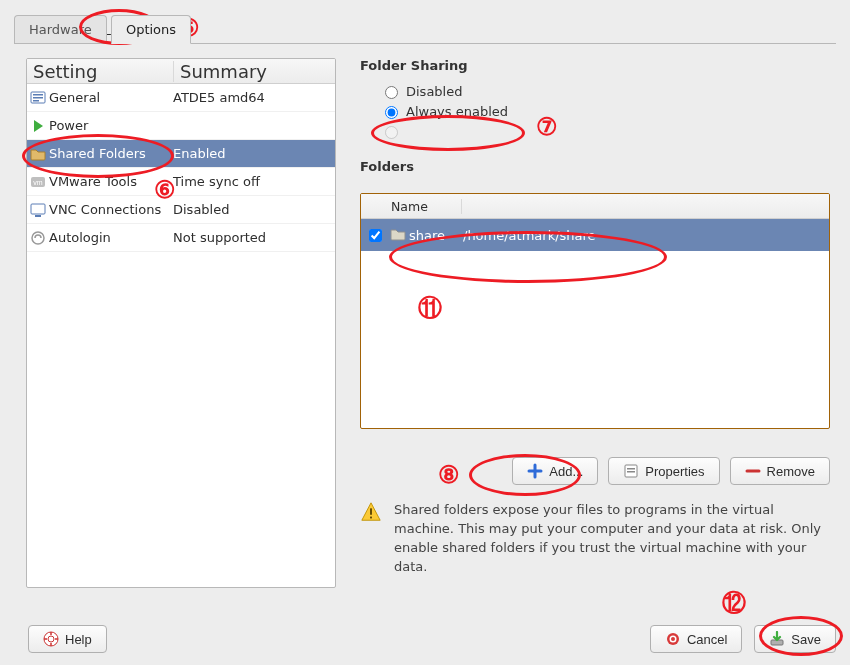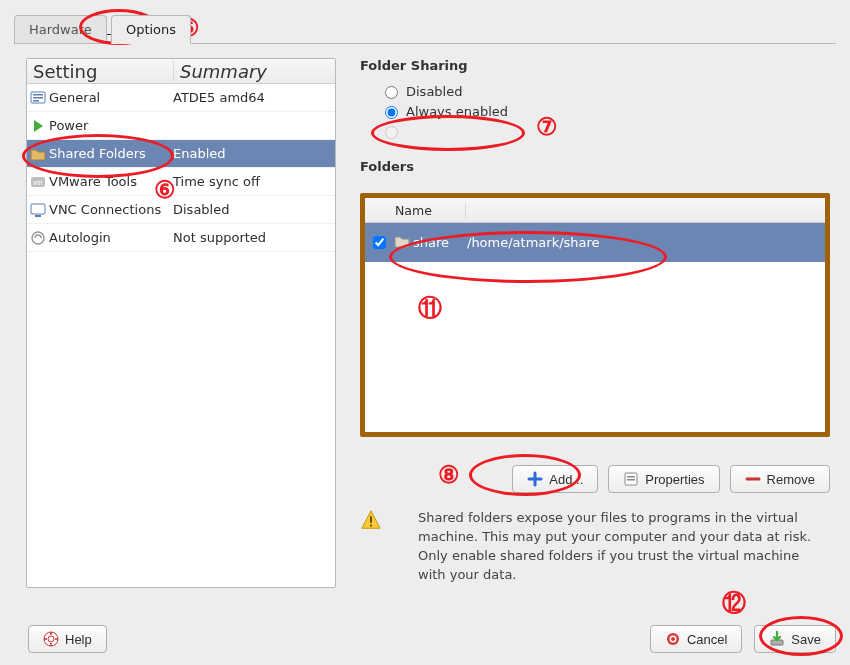--- a/index.html
+++ b/index.html
@@ -60,21 +60,21 @@
   .list-header {
     display: flex;
     background: linear-gradient(#f7f7f7, #ececec);
     border-bottom: 1px solid #cfcfcf;
     height: 24px;
     align-items: center;
     font-size: 18px;
     color: #333;
   }
   .col-setting { width: 140px; padding-left: 6px; border-right: 1px solid #d9d9d9; }
-  .col-summary { flex: 1; padding-left: 6px; font-style: italic; }
+  .col-summary { flex: 1; padding-left: 6px; }
   .list-row {
     display: flex;
     height: 27px;
     align-items: center;
     border-bottom: 1px solid #f0f0f0;
     font-size: 13px;
   }
   .list-row .icon-cell { width: 22px; text-align: center; }
   .list-row .setting-cell { width: 118px; padding-left: 0px; overflow: hidden; white-space: nowrap; }
   .list-row .summary-cell { flex: 1; padding-left: 6px; overflow: hidden; white-space: nowrap; }
@@ -103,38 +103,38 @@
   .radio-row.disabled { color: #a2a2a2; }
   .radio-row input { margin-right: 8px; }
 
   .folders-section {
     margin-top: 20px;
   }
   .folders-box {
     position: relative;
     margin-top: 19px;
     height: 234px;
-    border: 5px solid #a16207;
+    border: 1px solid #a16207;
     background: #ffffff;
     overflow: hidden;
     border-radius: 2px;
   }
   .folders-header {
     display:flex; align-items:center;
     height: 24px;
     background: linear-gradient(#f7f7f7, #ececec);
     border-bottom: 1px solid #cfcfcf;
     font-size: 12.5px;
   }
   .fh-check { width: 28px; }
   .fh-name  { width: 70px; padding-left: 2px; border-right:1px solid #d9d9d9;}
   .fh-host  { flex: 1; padding-left: 6px; }
   .folder-row {
     display:flex; align-items:center;
-    height: 39px;
+    height: 32px;
     background: #6b86b3;
     color: #fff;
   }
   .folder-row .fr-check { width: 28px; text-align:center;}
   .folder-row .fr-icon  { width: 18px; text-align:center;}
   .folder-row .fr-name  { width: 50px; padding-left:2px;}
   .folder-row .fr-host  { flex:1; padding-left:4px; }
 
   .folder-buttons {
     display: flex;
@@ -337,21 +337,21 @@
     </div>
 
     <div class="warning-row">
       <div class="icon">
         <svg width="22" height="22" viewBox="0 0 24 24">
             <path d="M12 2 L22 21 H2 Z" fill="#fbca36" stroke="#c09000"></path>
             <rect x="11" y="8" width="2" height="7" fill="#5a4300"></rect>
             <rect x="11" y="17" width="2" height="2" fill="#5a4300"></rect>
           </svg>
       </div>
-      <div style="max-width:430px;margin-left:24px;">Shared folders expose your files to programs in the virtual machine. This may put your computer and your data at risk. Only enable shared folders if you trust the virtual machine with your data.</div>
+      <div style="max-width:430px;">Shared folders expose your files to programs in the virtual machine. This may put your computer and your data at risk. Only enable shared folders if you trust the virtual machine with your data.</div>
     </div>
   </div>
 
   <div class="bottom-bar">
     <button class="btn">
       <svg viewBox="0 0 16 16">
           <circle cx="8" cy="8" r="7" fill="#fff" stroke="#c33"></circle>
           <circle cx="8" cy="8" r="3" fill="#fff" stroke="#c33"></circle>
           <path d="M8 1 v3 M8 12 v3 M1 8 h3 M12 8 h3" stroke="#c33" stroke-width="1.5"></path>
         </svg>

